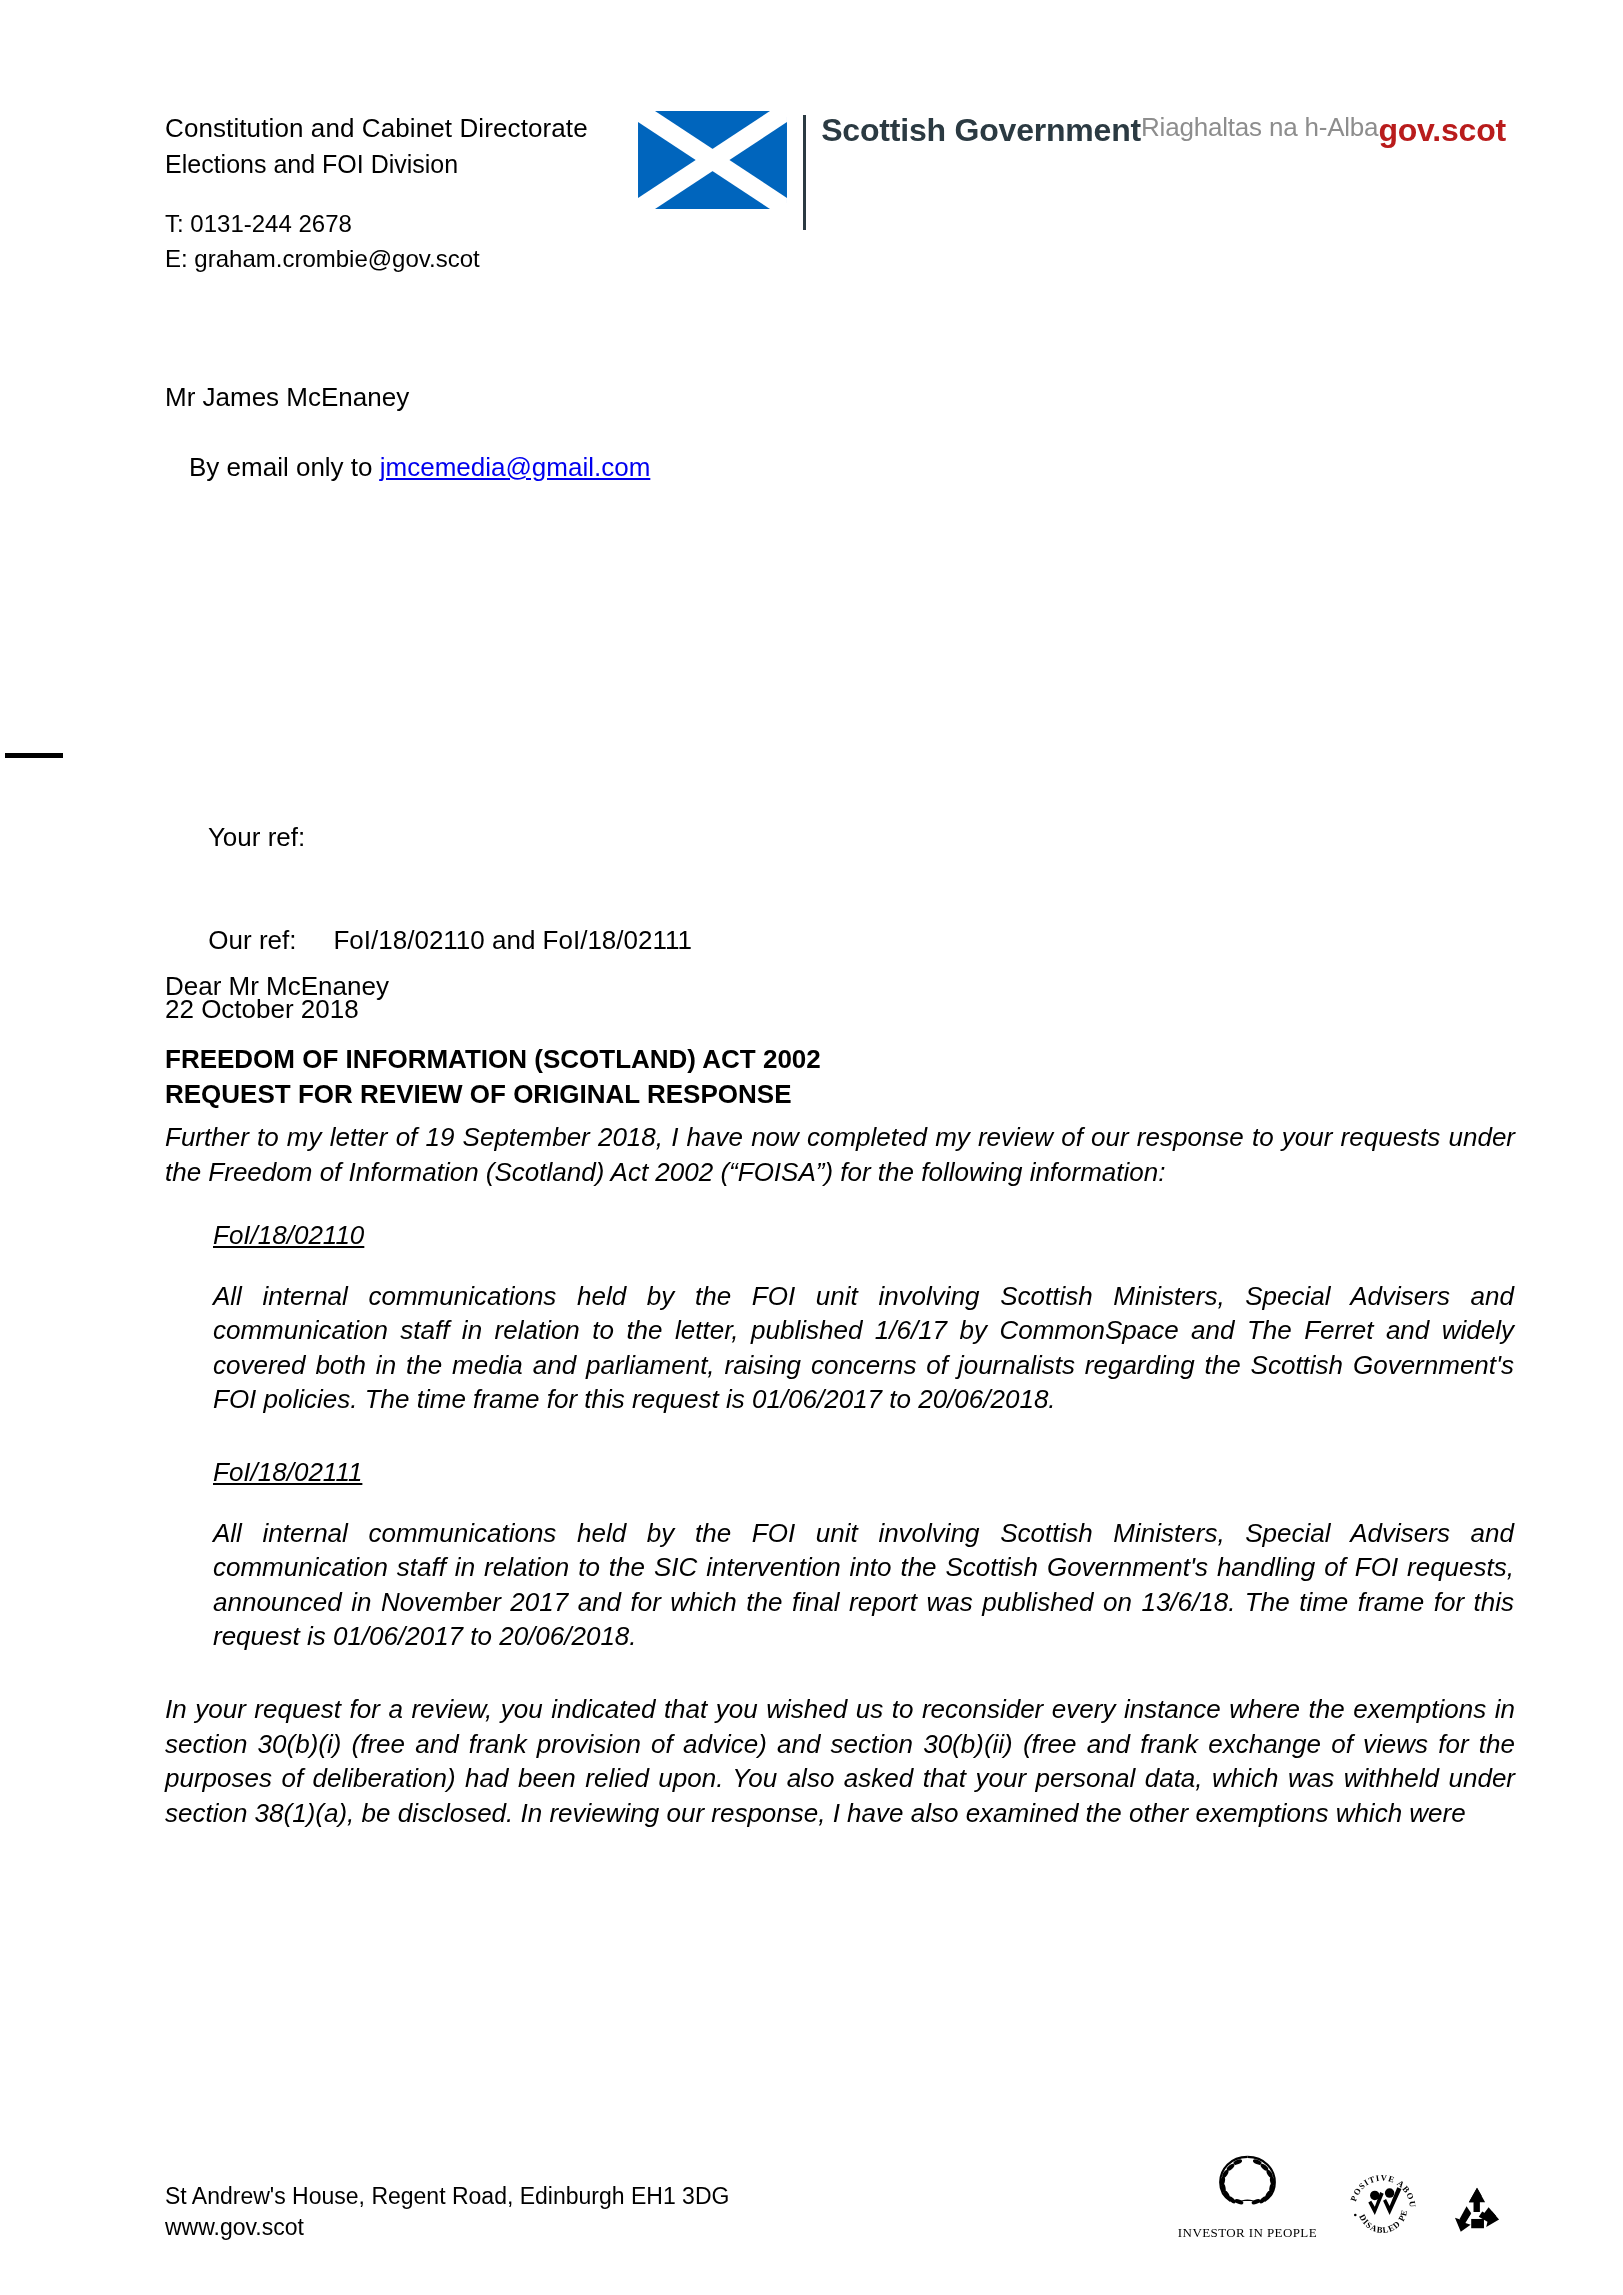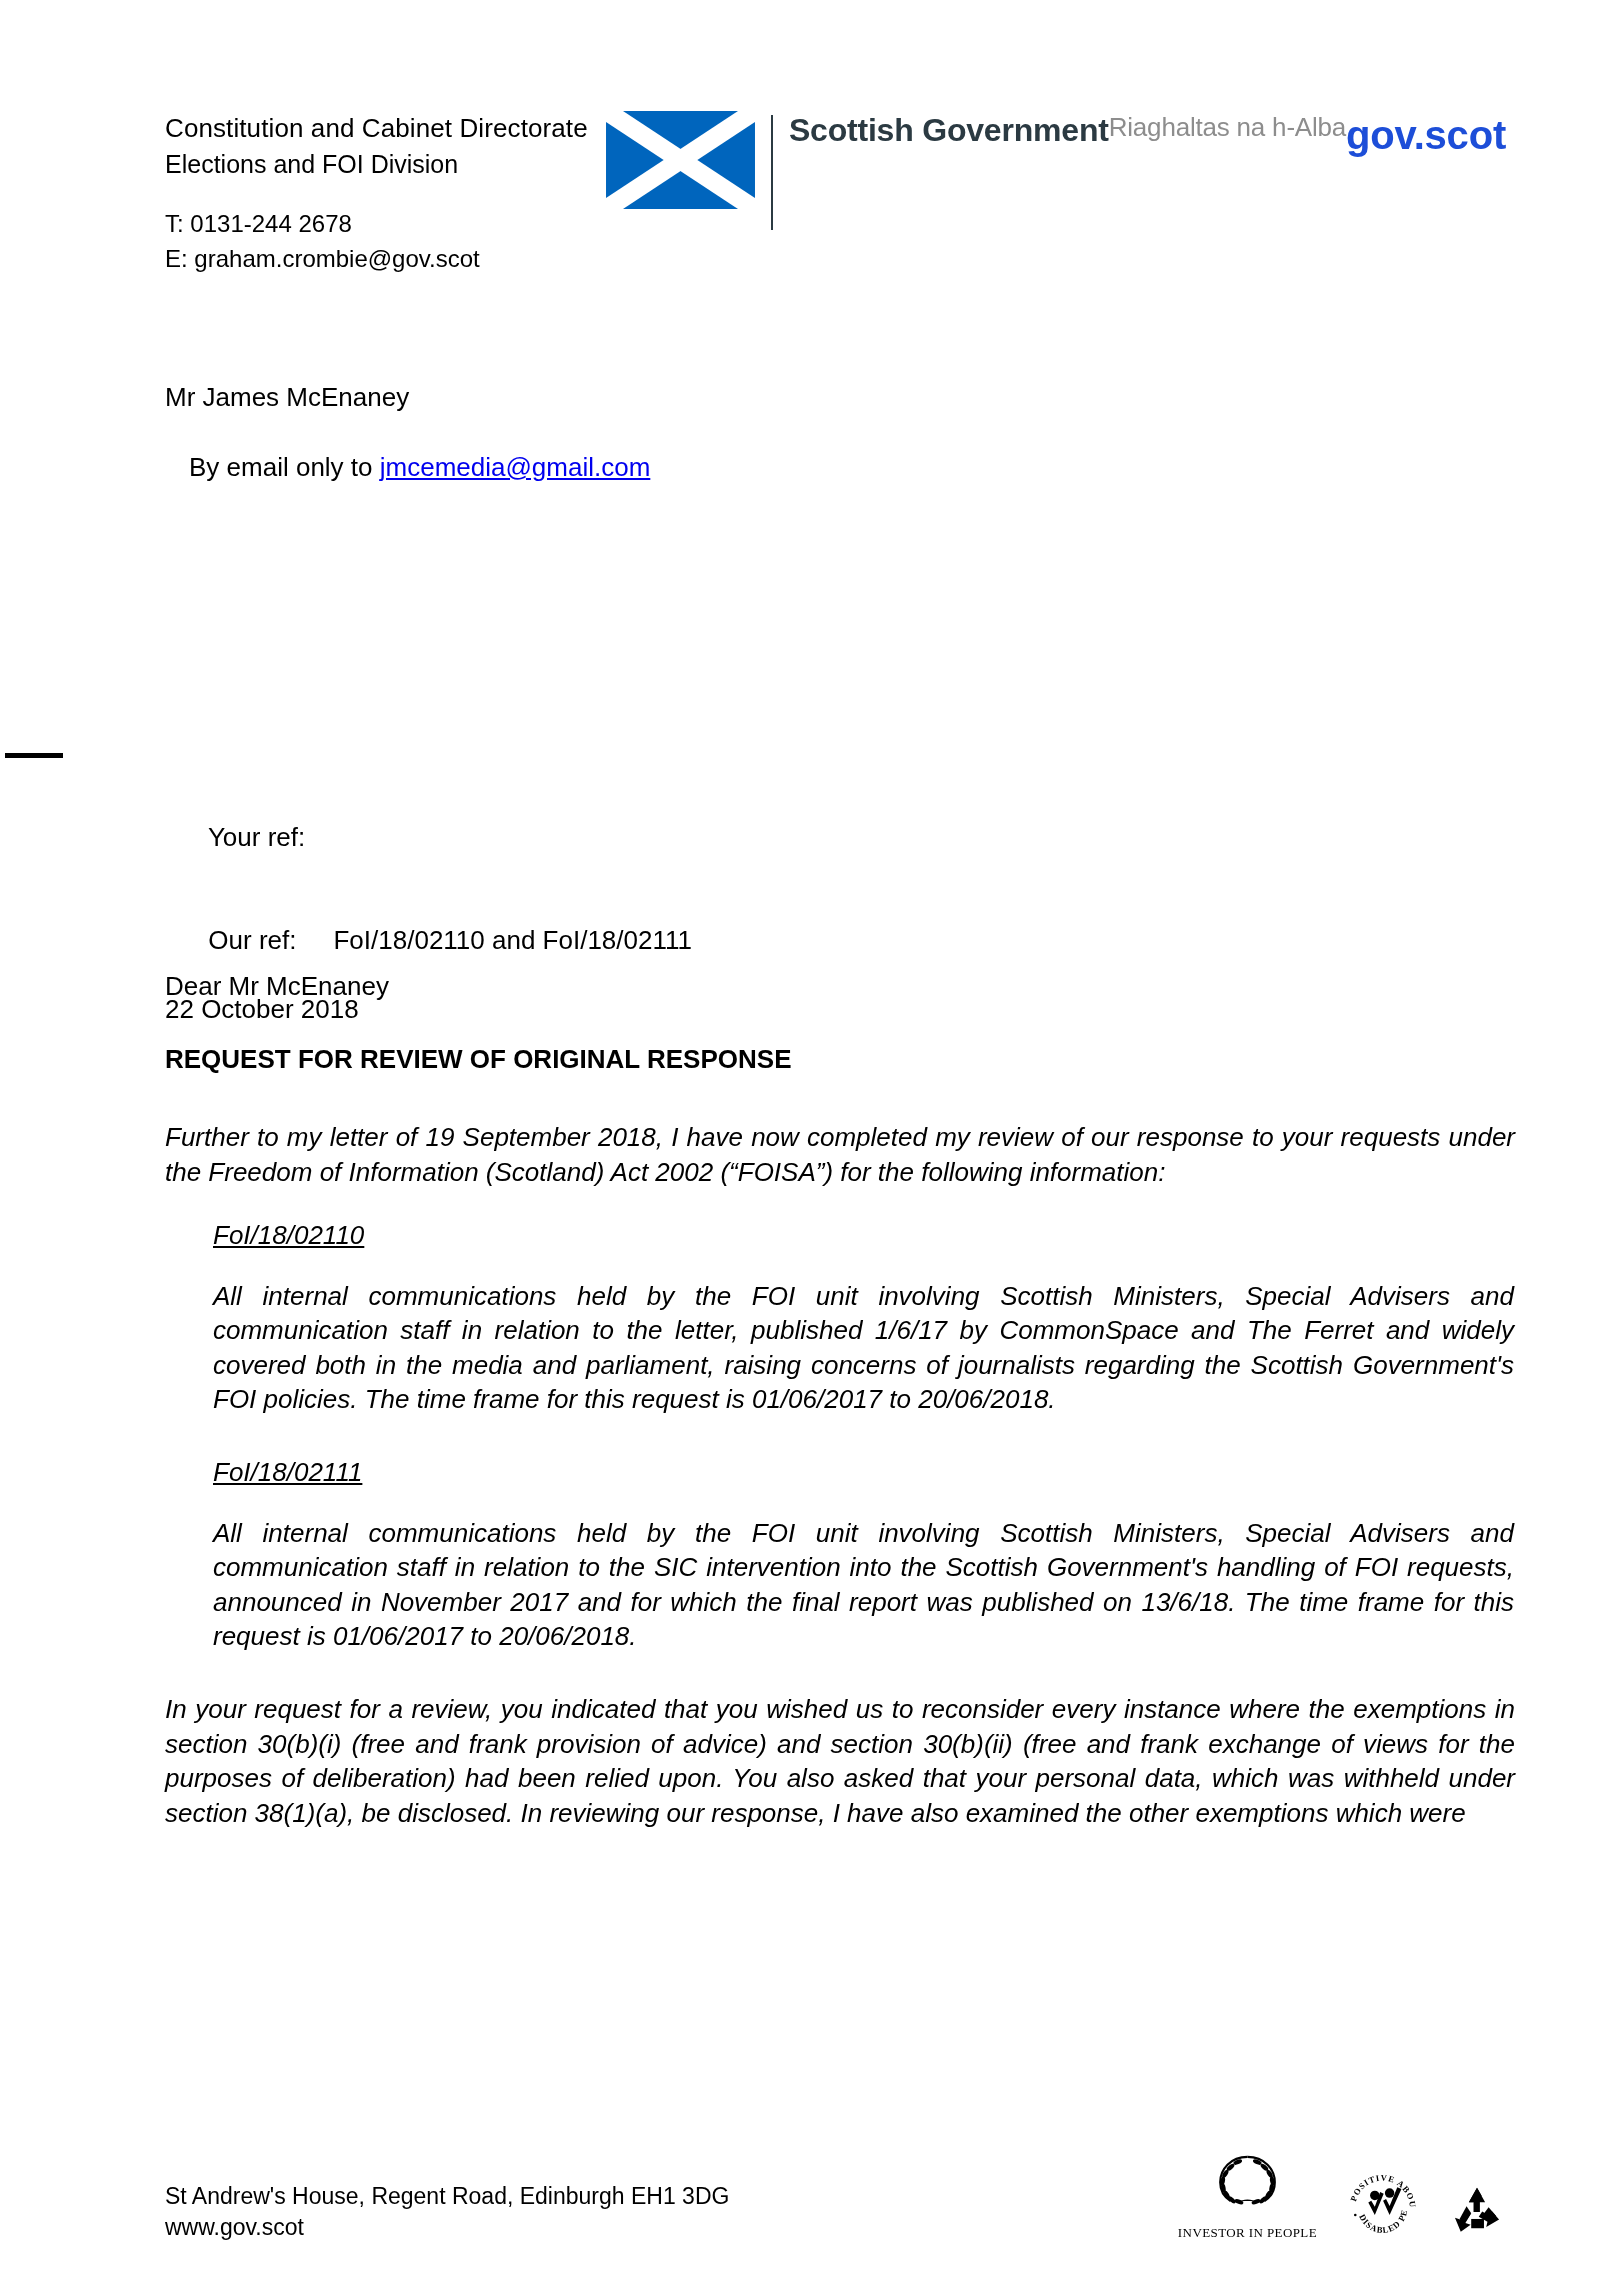--- a/index.html
+++ b/index.html
@@ -81,23 +81,23 @@
     line-height: 1.08;
     letter-spacing: -0.2px;
   }
   .logo-line2 {
     font-size: 26px;
     color: #8d8d8d;
     line-height: 1.08;
     letter-spacing: -0.2px;
   }
   .logo-line3 {
-    font-size: 40px;
+    font-size: 32px;
     font-weight: bold;
-    color: #1d4ed8;
+    color: #b91c1c;
     line-height: 1.12;
     letter-spacing: -0.2px;
   }
 
   
   .addressee {
     position: absolute;
     left: 165px;
     top: 384px;
     font-size: 26px;
@@ -268,20 +268,21 @@
     </div>
     <div class="ref-row">
       <span>Our ref:</span><span style="display:inline-block;width:37px"></span><span>FoI/18/02110 and FoI/18/02111</span>
     </div>
     <div class="ref-row">22 October 2018</div>
   </div>
 
   <div class="salutation">Dear Mr McEnaney</div>
 
   <div class="subject">
+    <div>FREEDOM OF INFORMATION (SCOTLAND) ACT 2002</div>
     <div>REQUEST FOR REVIEW OF ORIGINAL RESPONSE</div>
   </div>
 
   <div class="body-area">
 
     <p class="para para-spaced">Further to my letter of 19 September 2018, I have now completed my review of our response to your requests under the Freedom of Information (Scotland) Act 2002 (“FOISA”) for the following information:</p>
 
     <div class="req-block">
       <div class="req-ref">FoI/18/02110</div>
       <p class="req-text">All internal communications held by the FOI unit involving Scottish Ministers, Special Advisers and communication staff in relation to the letter, published 1/6/17 by CommonSpace and The Ferret and widely covered both in the media and parliament, raising concerns of journalists regarding the Scottish Government's FOI policies. The time frame for this request is 01/06/2017 to 20/06/2018.</p>

